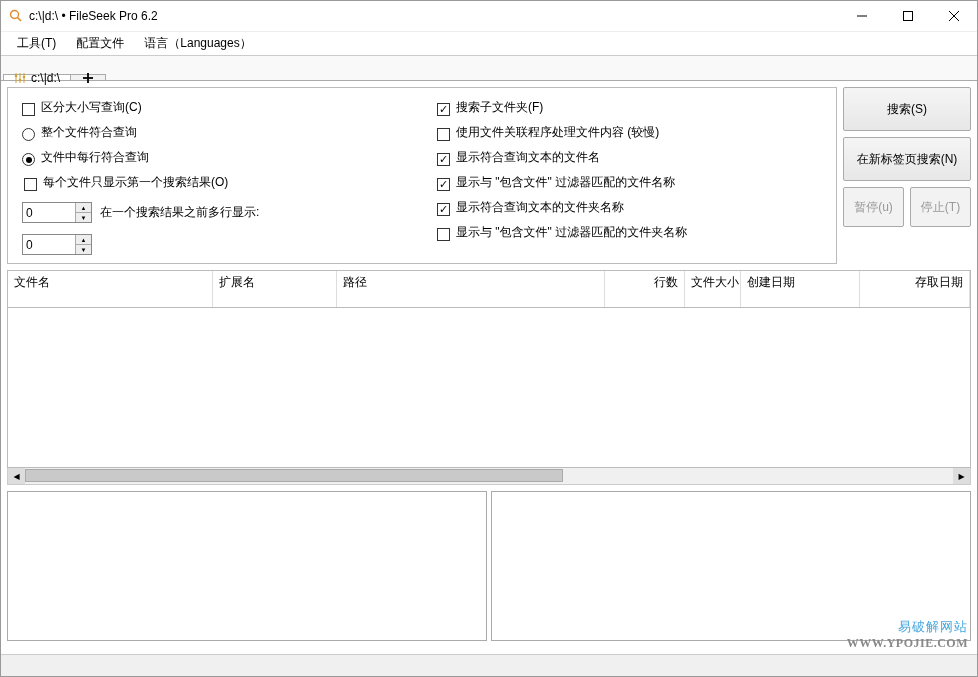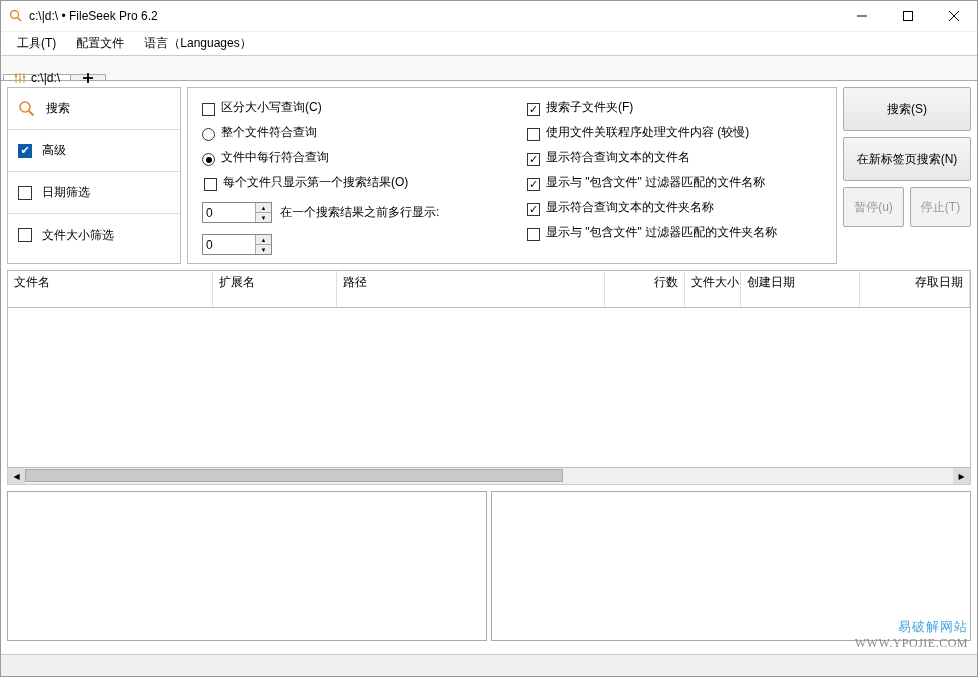--- a/index.html
+++ b/index.html
@@ -157,21 +157,21 @@
 
 .watermark {
   position: absolute;
   right: 10px;
   bottom: 26px;
   text-align: right;
   font-family: "Microsoft YaHei";
   pointer-events:none;
 }
 .watermark .l1 { color:#46a7de; font-size:13px; font-weight:500; letter-spacing:1px; }
-.watermark .l2 { color:#888; font-size:12px; letter-spacing:0.5px; }
+.watermark .l2 { color:#888; font-size:12px; letter-spacing:0.5px;font-weight:bold; }
 
 svg { display:block; }
 </style>
 </head>
 <body>
 
 <div class="titlebar">
   <span class="title-icon">
     <svg width="14" height="14" viewBox="0 0 14 14">
         <circle cx="5.5" cy="5.5" r="4" fill="none" stroke="#e08a2c" stroke-width="1.4"></circle>
@@ -226,43 +226,20 @@
           <line x1="6" y1="1" x2="6" y2="11" stroke="#000" stroke-width="1.8"></line>
           <line x1="1" y1="6" x2="11" y2="6" stroke="#000" stroke-width="1.8"></line>
         </svg>
     </span>
   </div>
 </div>
 
 <div class="workarea">
   <div class="top-row">
 
-    <div class="nav-tabs">
-      <div class="nav-tab">
-        <span>
-          <svg width="18" height="18" viewBox="0 0 18 18">
-              <circle cx="7" cy="7" r="5" fill="none" stroke="#e08a2c" stroke-width="1.6"></circle>
-              <line x1="11" y1="11" x2="15.5" y2="15.5" stroke="#e08a2c" stroke-width="2"></line>
-            </svg>
-        </span>
-        <span>搜索</span>
-      </div>
-      <div class="nav-tab active">
-        <span class="chk checked">✔</span>
-        <span>高级</span>
-      </div>
-      <div class="nav-tab">
-        <span class="chk"></span>
-        <span>日期筛选</span>
-      </div>
-      <div class="nav-tab">
-        <span class="chk"></span>
-        <span>文件大小筛选</span>
-      </div>
-    </div>
 
     <div class="options-panel">
       <div class="col">
         <div class="row">
             <span class="chkbox"></span>
             <span>区分大小写查询(C)</span>
           </div>
         <div class="row">
             <span class="radio"></span>
             <span>整个文件符合查询</span>

